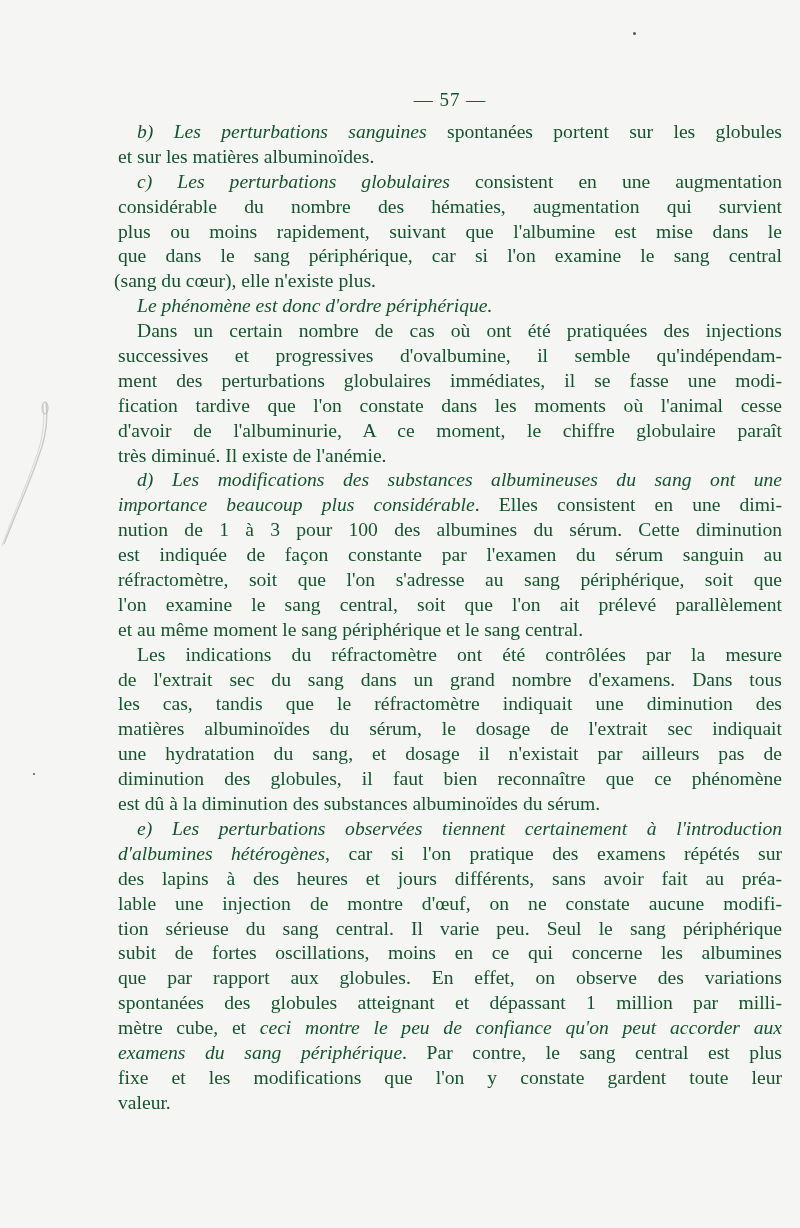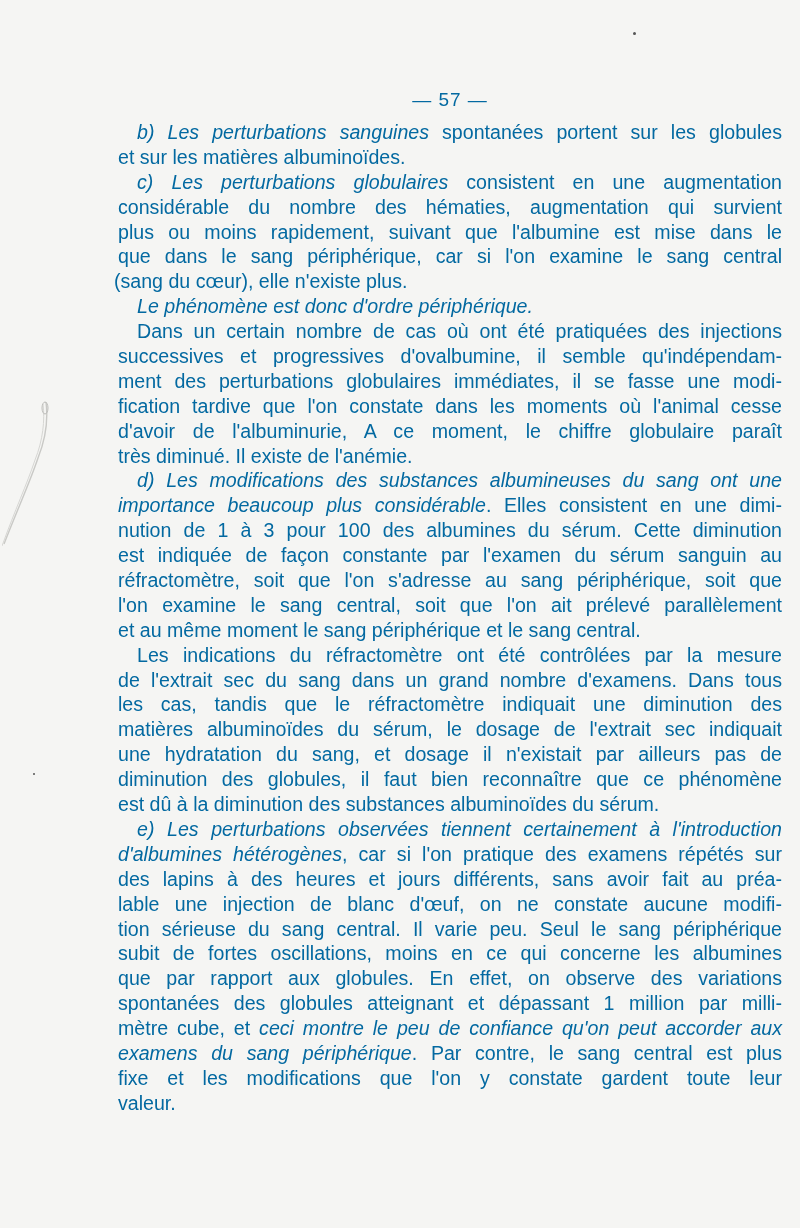--- a/index.html
+++ b/index.html
@@ -12,22 +12,22 @@
       height: 1228px;
       position: relative;
       overflow: hidden;
       background: #f5f5f3;
     }
     .page {
       position: absolute;
       left: 118px;
       top: 88px;
       width: 664px;
-      font-family: Liberation Sans, sans-serif;
-      color: #0369a1;
+      font-family: Liberation Serif, serif;
+      color: #14532d;
       font-size: 19.6px;
       line-height: 24.9px;
     }
     .folio {
       text-align: center;
       font-size: 19px;
       height: 28px;
       margin-bottom: 4px;
       letter-spacing: 1px;
     }
@@ -121,21 +121,21 @@
         <span class="line"><span>les cas, tandis que le réfractomètre indiquait une diminution des</span></span>
         <span class="line"><span>matières albuminoïdes du sérum, le dosage de l'extrait sec indiquait</span></span>
         <span class="line"><span>une hydratation du sang, et dosage il n'existait par ailleurs pas de</span></span>
         <span class="line"><span>diminution des globules, il faut bien reconnaître que ce phénomène</span></span>
         <span class="line last"><span>est dû à la diminution des substances albuminoïdes du sérum.</span></span>
       </div>
       <div class="para">
         <span class="line indent"><em>e) Les perturbations observées tiennent certainement à l'introduction</em></span>
         <span class="line"><em>d'albumines hétérogènes</em><span>, car si l'on pratique des examens répétés sur</span></span>
         <span class="line"><span>des lapins à des heures et jours différents, sans avoir fait au préa-</span></span>
-        <span class="line"><span>lable une injection de blanc d'œuf, on ne constate aucune modifi-</span></span>
+        <span class="line"><span>lable une injection de montre d'œuf, on ne constate aucune modifi-</span></span>
         <span class="line"><span>tion sérieuse du sang central. Il varie peu. Seul le sang périphérique</span></span>
         <span class="line"><span>subit de fortes oscillations, moins en ce qui concerne les albumines</span></span>
         <span class="line"><span>que par rapport aux globules. En effet, on observe des variations</span></span>
         <span class="line"><span>spontanées des globules atteignant et dépassant 1 million par milli-</span></span>
         <span class="line"><span>mètre cube, et </span><em>ceci montre le peu de confiance qu'on peut accorder aux</em></span>
         <span class="line"><em>examens du sang périphérique</em><span>. Par contre, le sang central est plus</span></span>
         <span class="line"><span>fixe et les modifications que l'on y constate gardent toute leur</span></span>
         <span class="line last"><span>valeur.</span></span>
       </div>
     </div>

